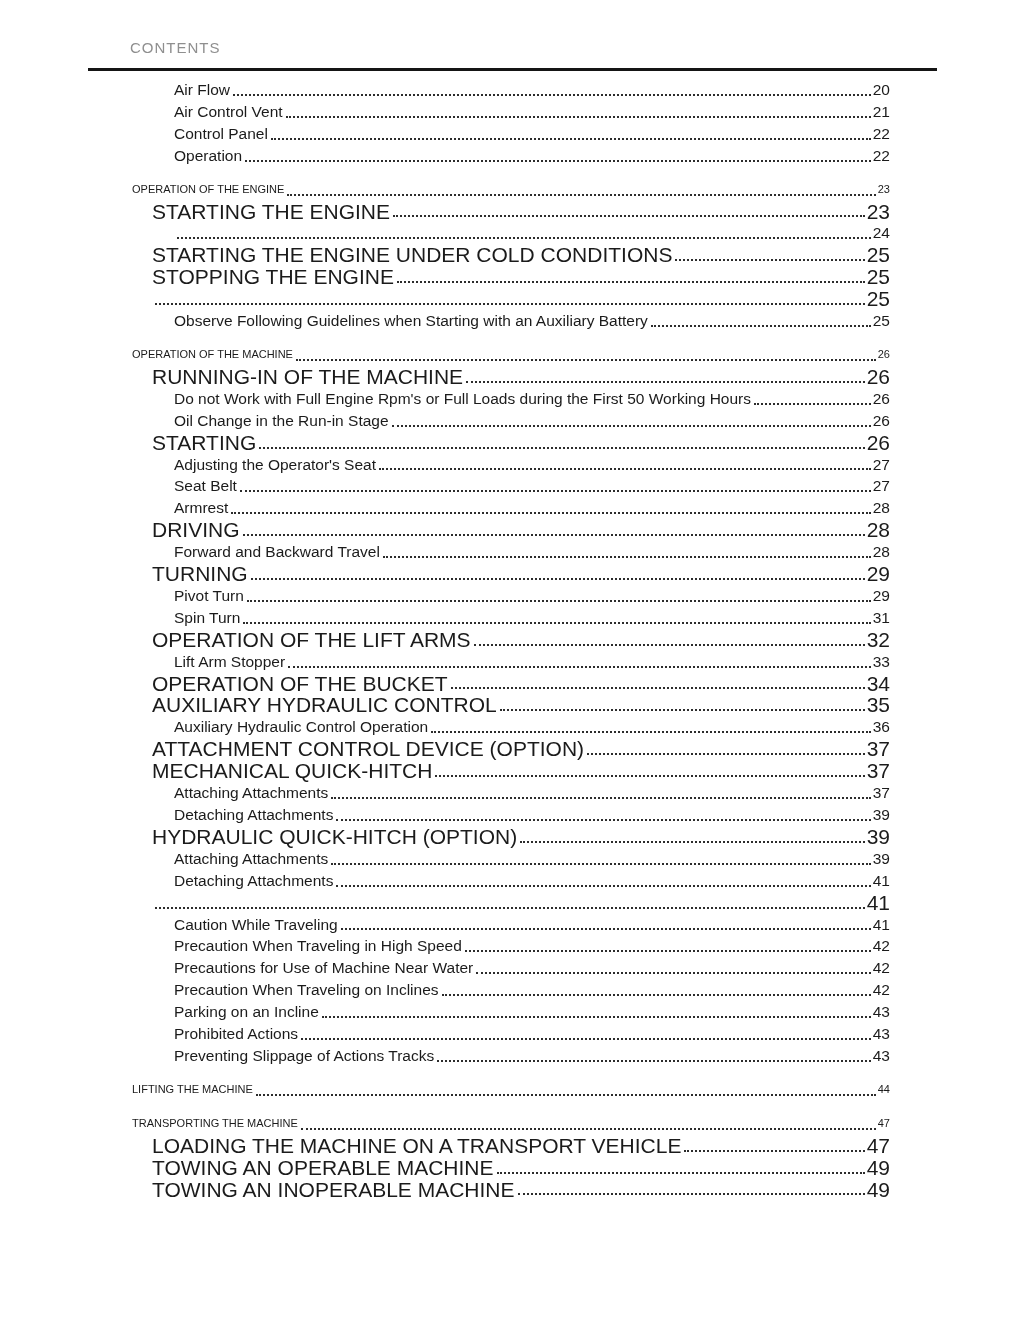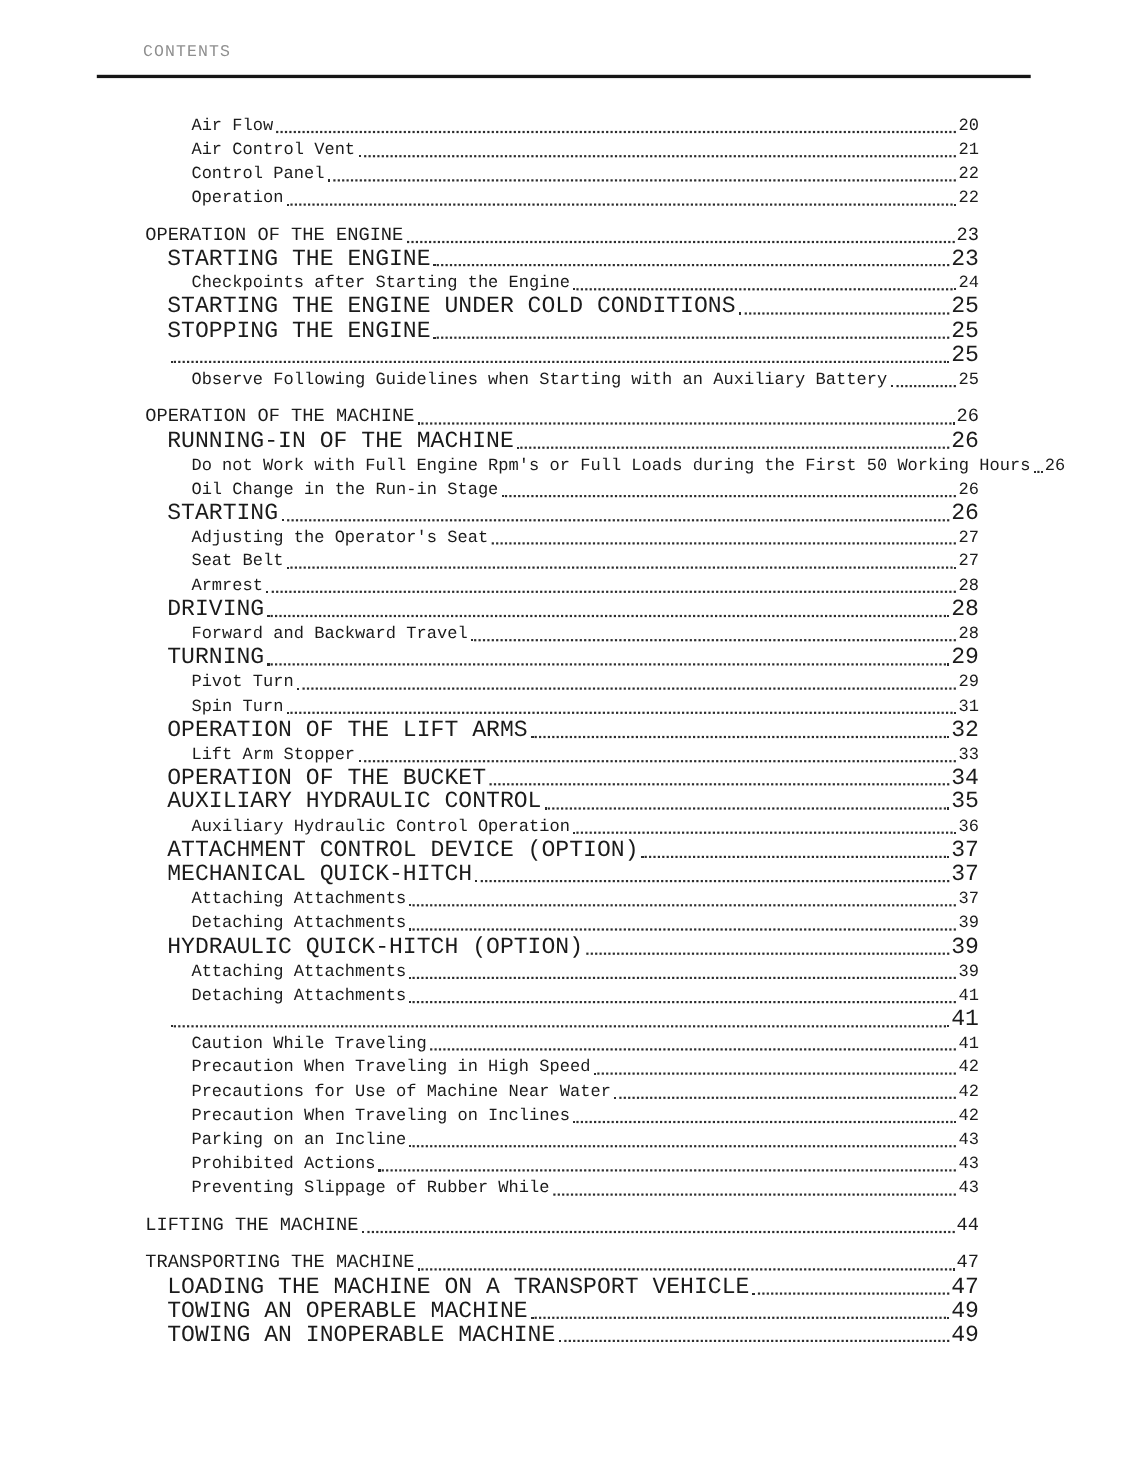--- a/index.html
+++ b/index.html
@@ -5,21 +5,21 @@
   html, body {
     margin: 0;
     padding: 0;
     background: #ffffff;
   }
   .page {
     position: relative;
     width: 1024px;
     height: 1326px;
     background: #ffffff;
-    font-family: Liberation Mono, monospace;
+    font-family: Liberation Sans, sans-serif;
     color: #1b1b1b;
     overflow: hidden;
   }
   .contents-header {
     position: absolute;
     left: 130px;
     top: 39px;
     font-size: 15px;
     letter-spacing: 1px;
     color: #8f8f8f;
@@ -29,34 +29,34 @@
     position: absolute;
     left: 88px;
     top: 68px;
     width: 849px;
     height: 3px;
     background: #151515;
   }
   .toc {
     position: absolute;
     left: 0;
-    top: 104px;
+    top: 79px;
     width: 890px;
     text-align: center;
   }
   .toc-section {
     margin-bottom: 12px;
   }
   .toc-row {
     display: flex;
     align-items: baseline;
     line-height: 21.9px;
     white-space: nowrap;
   }
-  .toc-row.lvl1 { padding-left: 132px; font-size: 17px; }
+  .toc-row.lvl1 { padding-left: 132px; font-size: 11px; }
   .toc-row.lvl2 { padding-left: 152px; font-size: 21px; }
   .toc-row.lvl3 { padding-left: 174px; font-size: 15.5px; }
   .toc-label {
     color: #1b1b1b;
   }
   .toc-leader {
     flex: 1;
     min-width: 8px;
     align-self: flex-end;
     border-bottom: 2px dotted #2c2c2c;
@@ -101,21 +101,20 @@
     <span class="toc-label">OPERATION OF THE ENGINE</span>
     <span class="toc-leader"></span>
     <span class="toc-page">23</span>
   </div>
         <div class="toc-row lvl2">
     <span class="toc-label">STARTING THE ENGINE</span>
     <span class="toc-leader"></span>
     <span class="toc-page">23</span>
   </div>
         <div class="toc-row lvl3">
-    <span class="toc-label">Checkpoints after Starting the Engine</span>
     <span class="toc-leader"></span>
     <span class="toc-page">24</span>
   </div>
         <div class="toc-row lvl2">
     <span class="toc-label">STARTING THE ENGINE UNDER COLD CONDITIONS</span>
     <span class="toc-leader"></span>
     <span class="toc-page">25</span>
   </div>
         <div class="toc-row lvl2">
     <span class="toc-label">STOPPING THE ENGINE</span>
@@ -286,21 +285,21 @@
     <span class="toc-label">Parking on an Incline</span>
     <span class="toc-leader"></span>
     <span class="toc-page">43</span>
   </div>
         <div class="toc-row lvl3">
     <span class="toc-label">Prohibited Actions</span>
     <span class="toc-leader"></span>
     <span class="toc-page">43</span>
   </div>
         <div class="toc-row lvl3">
-    <span class="toc-label">Preventing Slippage of Rubber While</span>
+    <span class="toc-label">Preventing Slippage of Actions Tracks</span>
     <span class="toc-leader"></span>
     <span class="toc-page">43</span>
   </div>
       </div>
       <div class="toc-section">
         <div class="toc-row lvl1">
     <span class="toc-label">LIFTING THE MACHINE</span>
     <span class="toc-leader"></span>
     <span class="toc-page">44</span>
   </div>

